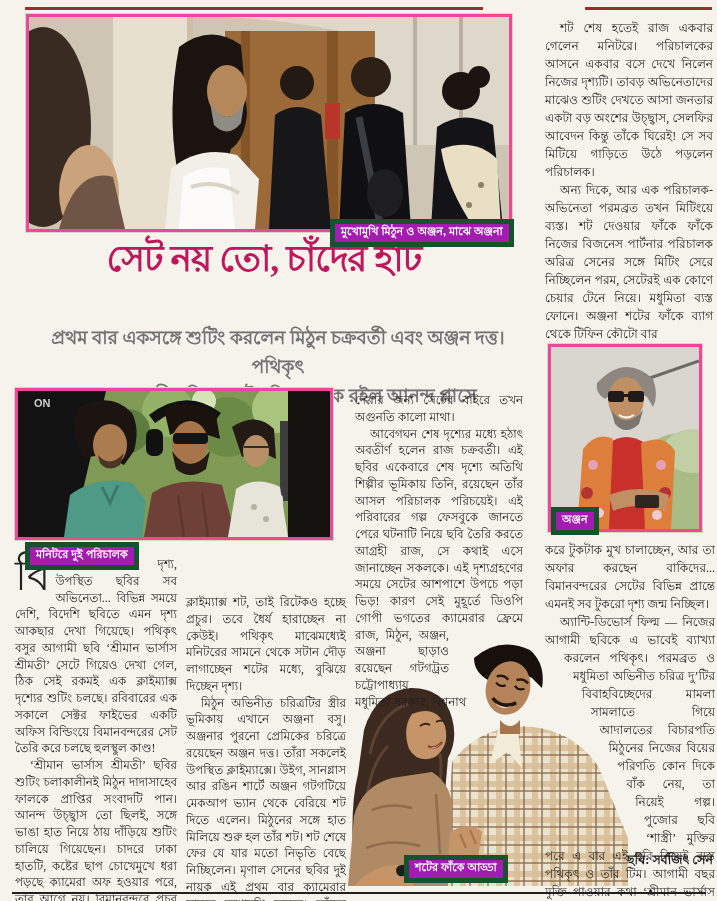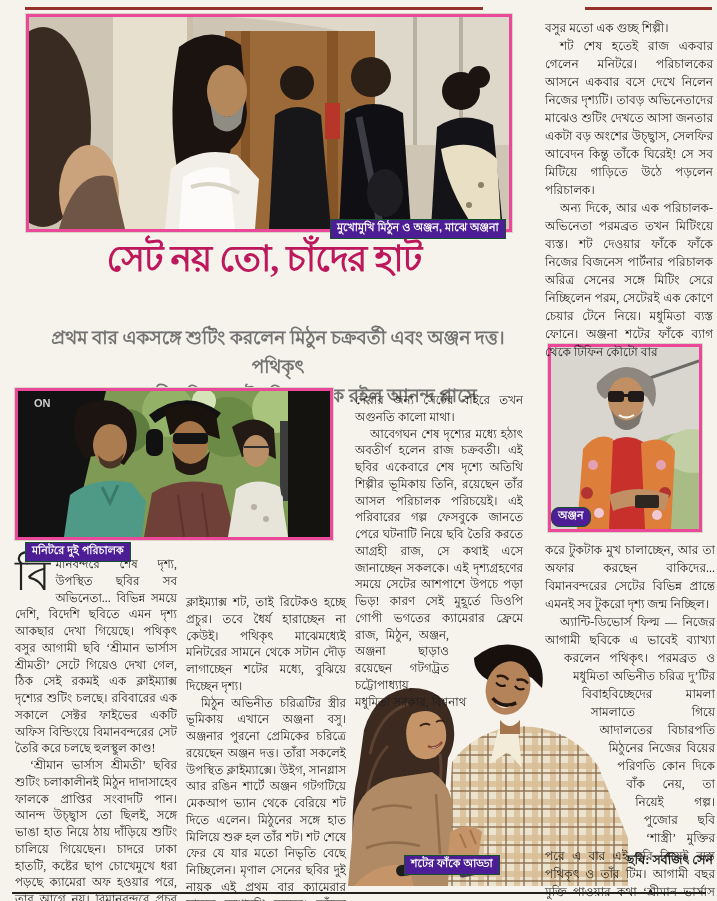--- a/index.html
+++ b/index.html
@@ -4,22 +4,22 @@
 <style>
   html,body{margin:0;padding:0;background:#dcdad4;}
   .page{position:relative;width:717px;height:901px;margin:0 auto;background:#f5f3ec;
         overflow:hidden;font-family:"Liberation Serif","DejaVu Serif",serif;color:#1d1d1d;}
   .rule{position:absolute;}
   .rule-red{background:#96302a;height:3px;}
   .rule-dark{background:#23211e;height:2px;}
   .photo-frame{position:absolute;background:#ec4899;padding:3px;box-shadow:0 0 0 1px #d9d4c7;}
   .photo-frame svg{display:block;}
   .cutout{position:absolute;}
-  .photo-caption{position:absolute;background:#4c1d95;color:#fff;font-size:11px;font-weight:bold;
-        padding:1px 6px 3px;border:1px solid #14532d;white-space:nowrap;line-height:1.25;z-index:6;
+  .photo-caption{position:absolute;background:#a21caf;color:#fff;font-size:11px;font-weight:bold;
+        padding:1px 6px 3px;border:5px solid #14532d;white-space:nowrap;line-height:1.25;z-index:6;
         font-family:"Liberation Sans","DejaVu Sans",sans-serif;}
   .headline{position:absolute;left:0;top:241px;width:528px;text-align:center;font-size:36px;
         font-weight:800;line-height:1.05;letter-spacing:-1px;color:#be185d;}
   .subhead{position:absolute;left:28px;top:324px;width:500px;text-align:center;font-size:18.5px;
         font-weight:600;line-height:1.58;color:#737373;}
   .col{position:absolute;text-align:justify;font-size:11.8px;line-height:1.42;z-index:3;}
   .col p{margin:0;}
   .col p.ind{text-indent:15px;}
   .rc{font-size:12px;line-height:1.5;}
   .dropcap{float:left;font-size:42px;line-height:0.82;font-weight:400;padding:3px 5px 0 0;color:#222;}
@@ -75,21 +75,20 @@
       <circle cx="450" cy="60" r="11" fill="#1c1410"></circle>
       <path d="M402 212 L408 110 Q 434 92 464 108 L474 212 Z" fill="#141418"></path>
       <path d="M412 132 Q 446 120 468 142 L472 212 446 212 Q 418 172 412 132 Z" fill="#e8dfc4"></path>
       <circle cx="452" cy="168" r="3" fill="#8c8266"></circle>
       <circle cx="440" cy="188" r="3" fill="#8c8266"></circle>
     </svg>
   </div>
   <div class="photo-caption" style="left:330px;top:219px;">মুখোমুখি মিঠুন ও অঞ্জন, মাঝে অঞ্জনা</div>
 
   <div class="col rc" style="left:545px;top:19px;width:168px;height:318px;">
-    <p><span>বসুর মতো এক গুচ্ছ শিল্পী।</span></p>
     <p class="ind"><span>শট শেষ হতেই রাজ একবার গেলেন মনিটরে। পরিচালকের আসনে একবার বসে দেখে নিলেন নিজের দৃশ্যটি। তাবড় অভিনেতাদের মাঝেও শুটিং দেখতে আসা জনতার একটা বড় অংশের উচ্ছ্বাস, সেলফির আবেদন কিন্তু তাঁকে ঘিরেই! সে সব মিটিয়ে গাড়িতে উঠে পড়লেন পরিচালক।</span></p>
     <p class="ind"><span>অন্য দিকে, আর এক পরিচালক-অভিনেতা পরমব্রত তখন মিটিংয়ে ব্যস্ত। শট দেওয়ার ফাঁকে ফাঁকে নিজের বিজনেস পার্টনার পরিচালক অরিত্র সেনের সঙ্গে মিটিং সেরে নিচ্ছিলেন পরম, সেটেরই এক কোণে চেয়ার টেনে নিয়ে। মধুমিতা ব্যস্ত ফোনে। অঞ্জনা শটের ফাঁকে ব্যাগ থেকে টিফিন কৌটো বার</span></p>
   </div>
 
   <div class="photo-frame" style="left:548px;top:344px;width:148px;height:182px;">
     <svg viewBox="0 0 148 182" width="148" height="182">
       <rect width="148" height="182" fill="#d9d6d0"></rect>
       <ellipse cx="130" cy="148" rx="54" ry="62" fill="#a9bc85"></ellipse>
       <ellipse cx="142" cy="104" rx="30" ry="22" fill="#c2cfa4"></ellipse>
       <path d="M96 32 L148 14" stroke="#6b6b66" stroke-width="3"></path>
@@ -106,21 +105,21 @@
       <circle cx="42" cy="118" r="5" fill="#e3a1b4"></circle>
         <circle cx="36" cy="146" r="6" fill="#b13431"></circle>
       <circle cx="48" cy="166" r="5" fill="#f0c9d4"></circle>
         <circle cx="110" cy="118" r="5" fill="#e3a1b4"></circle>
       <circle cx="114" cy="146" r="6" fill="#b13431"></circle>
         <circle cx="106" cy="168" r="5" fill="#f0c9d4"></circle>
       <path d="M58 148 Q 88 136 118 148 L114 164 Q 86 154 62 164 Z" fill="#c08f63"></path>
       <rect x="84" y="148" width="24" height="13" rx="2" fill="#2e2620"></rect>
     </svg>
   </div>
-  <div class="photo-caption" style="left:551px;top:507px;border-radius:8px;">অঞ্জন</div>
+  <div class="photo-caption" style="left:551px;top:507px;">অঞ্জন</div>
 
   <div class="col rc" style="left:545px;top:541px;width:170px;height:312px;">
     <p><span>করে টুকটাক মুখ চালাচ্ছেন, আর তা অফার করছেন বাকিদের... বিমানবন্দরের সেটের বিভিন্ন প্রান্তে এমনই সব টুকরো দৃশ্য জন্ম নিচ্ছিল।</span></p>
     <p class="ind">
       <span>অ্যান্টি-ডিভোর্স ফিল্ম — নিজের আগামী ছবিকে এ ভাবেই ব্যাখ্যা</span>
       <span class="wrap-left"></span>
       <span>করলেন পথিকৃৎ। পরমব্রত ও মধুমিতা অভিনীত চরিত্র দু’টির বিবাহবিচ্ছেদের মামলা সামলাতে গিয়ে আদালতের বিচারপতি মিঠুনের নিজের বিয়ের পরিণতি কোন দিকে বাঁক নেয়, তা নিয়েই গল্প। পুজোর ছবি ‘শাস্ত্রী’ মুক্তির পরে এ বার এই ছবি নিয়েই ব্যস্ত পথিকৃৎ ও তাঁর টিম। আগামী বছর মুক্তি পাওয়ার কথা ‘শ্রীমান ভার্সাস শ্রীমতী’।</span>
     </p>
   </div>
   <div class="byline">

